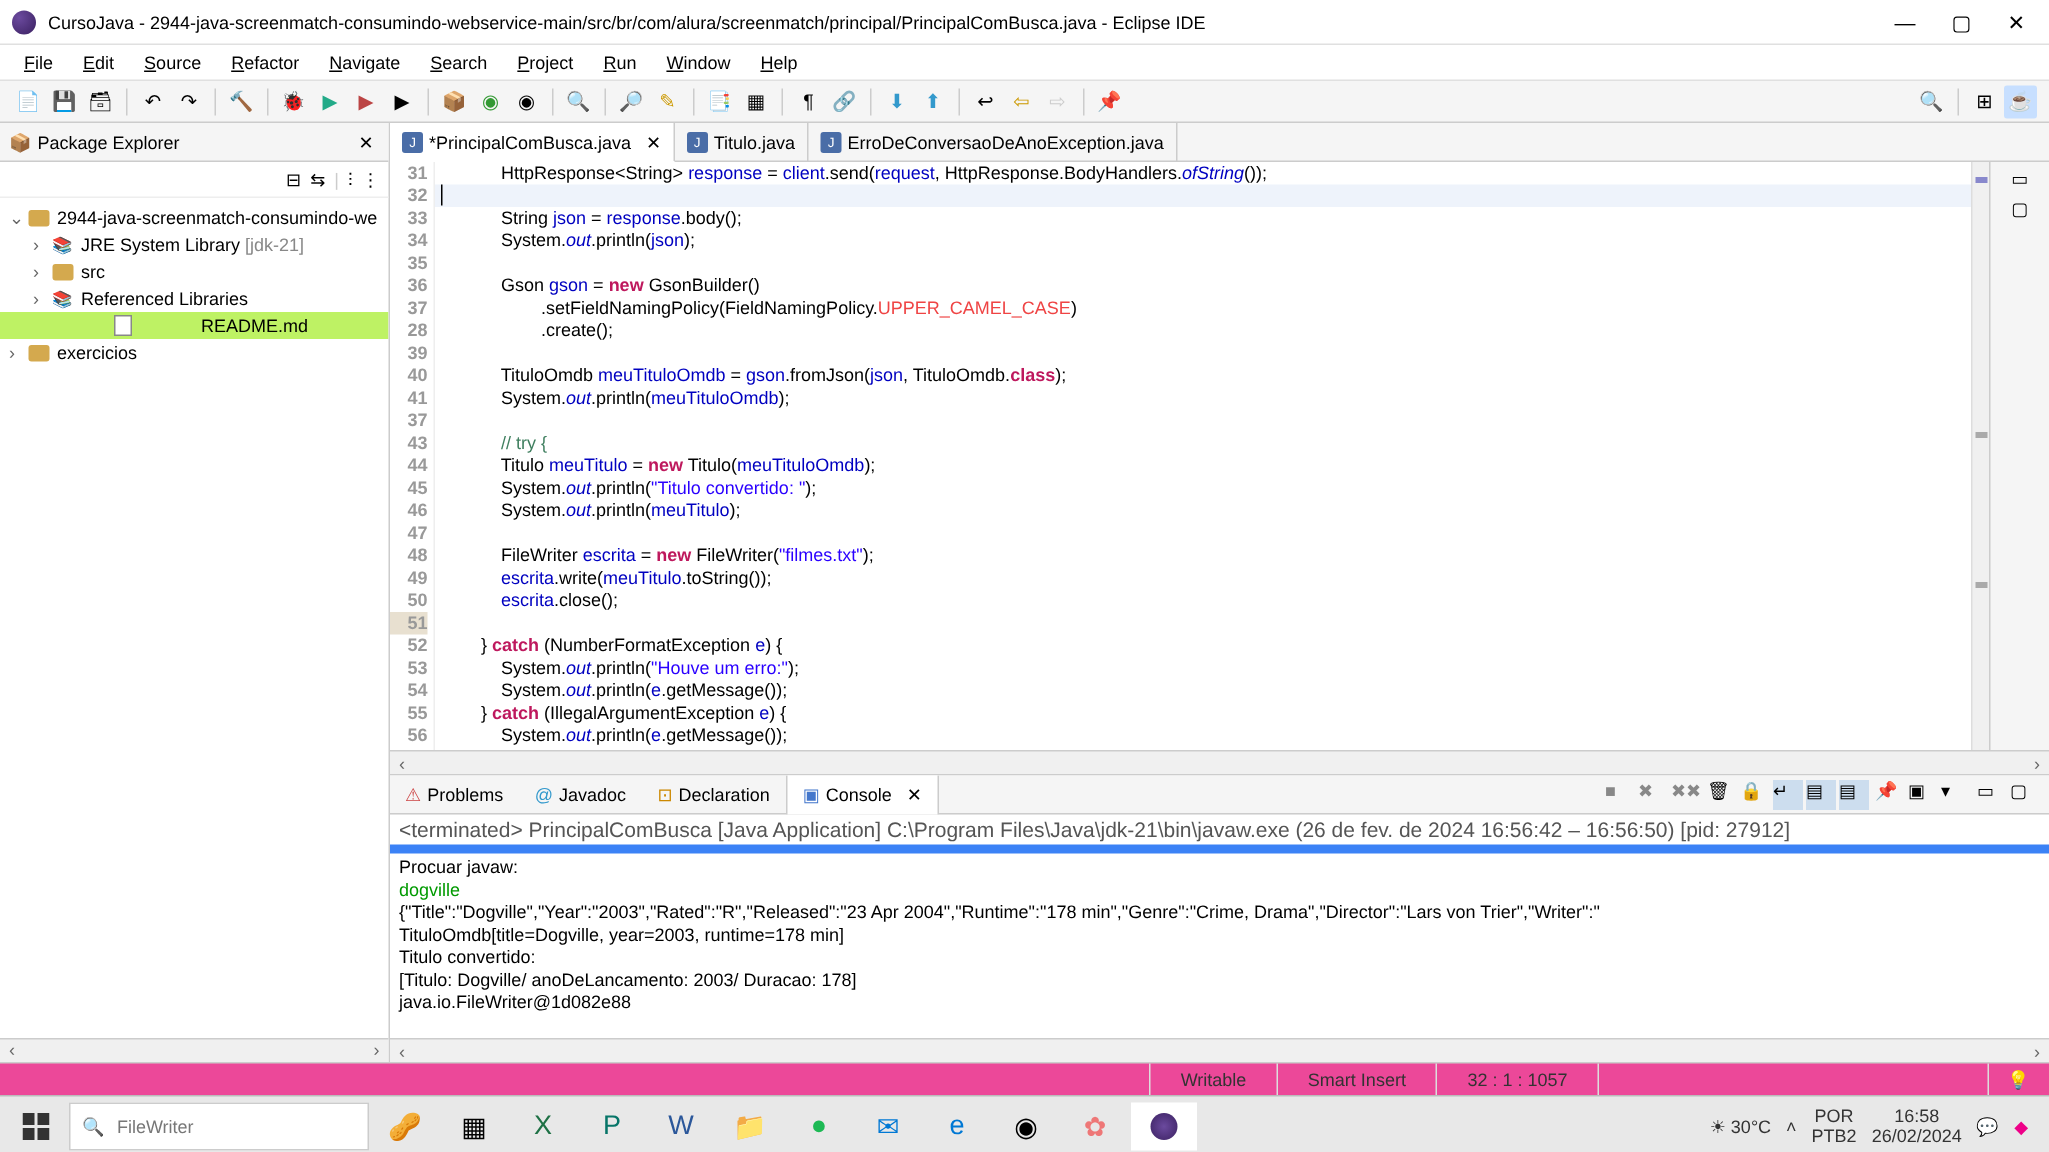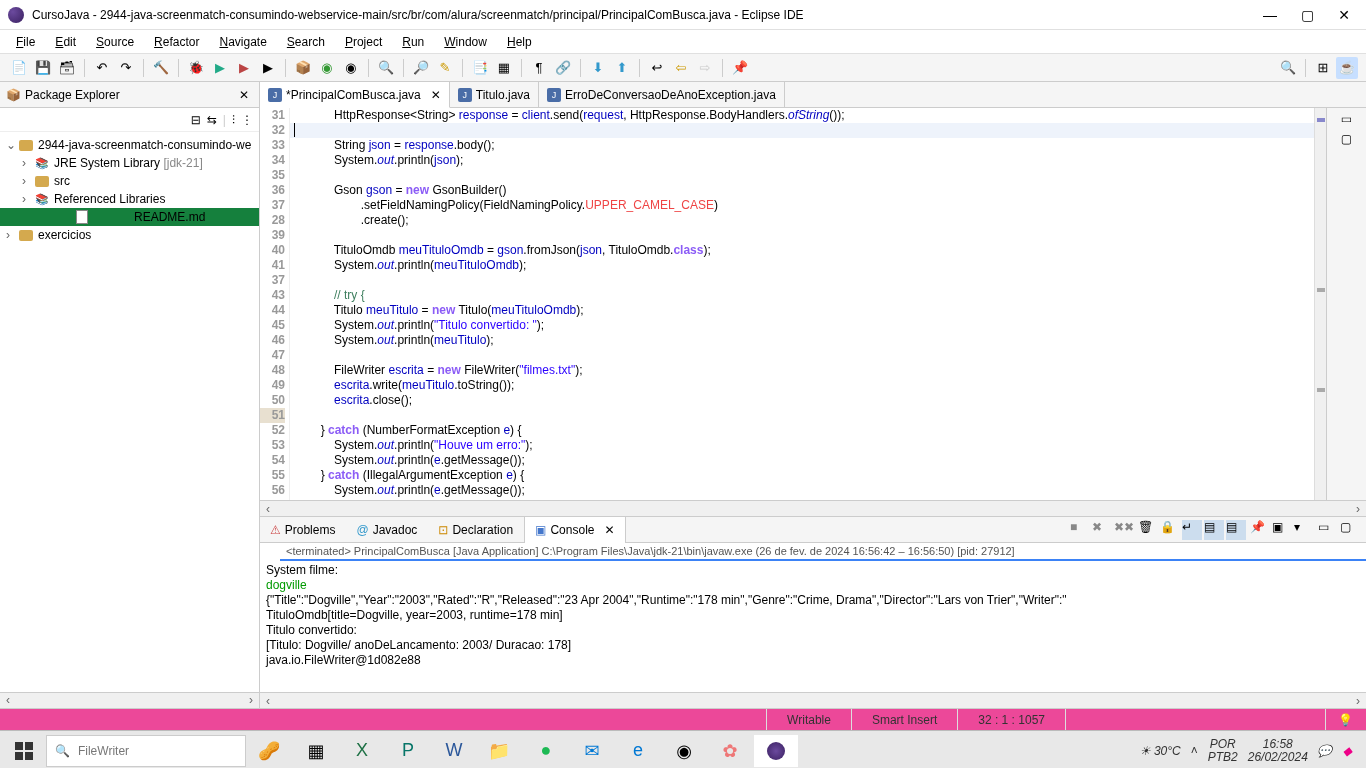--- a/index.html
+++ b/index.html
@@ -17,21 +17,21 @@
 .toolbar .sep { width: 1px; height: 18px; background: #ccc; margin: 0 4px; }
 .main-area { display: flex; height: 626px; }
 .sidebar { width: 260px; background: #fff; border-right: 1px solid #ccc; display: flex; flex-direction: column; }
 .view-tab { height: 26px; display: flex; align-items: center; background: #f5f5f5; border-bottom: 1px solid #ccc; padding: 0 6px; gap: 4px; }
 .view-tab .tab-label { flex: 1; }
 .view-tab .close-x { cursor: pointer; padding: 0 4px; }
 .sidebar-toolbar { height: 24px; display: flex; align-items: center; justify-content: flex-end; padding: 0 6px; gap: 6px; border-bottom: 1px solid #eee; }
 .tree { flex: 1; overflow: auto; padding: 4px 0; }
 .tree-item { display: flex; align-items: center; padding: 1px 0 1px 6px; cursor: pointer; white-space: nowrap; }
 .tree-item.lvl1 { padding-left: 22px; }
-.tree-item.selected { background: #15803d; gap: 40px; }
+.tree-item.selected { background: #bef264; gap: 40px; }
 .tree-arrow { width: 12px; color: #666; }
 .tree-icon { width: 16px; height: 16px; margin-right: 4px; display: inline-flex; align-items: center; justify-content: center; font-size: 11px; }
 .icon-folder { background: #d4a94e; border-radius: 2px; width: 14px; height: 11px; }
 .icon-lib { color: #c08040; }
 .icon-src { background: #d4a94e; width: 14px; height: 11px; border-radius: 2px; }
 .icon-file { background: #fff; border: 1px solid #888; width: 12px; height: 14px; }
 .jdk-ver { color: #888; }
 .sidebar-scroll { height: 16px; border-top: 1px solid #ccc; background: #f0f0f0; display: flex; }
 .sidebar-scroll .sbtn { width: 16px; text-align: center; color: #666; cursor: pointer; }
 .sidebar-scroll .track { flex: 1; }
@@ -51,35 +51,35 @@
 .overview-ruler { width: 12px; background: #f0f0f0; border-left: 1px solid #ddd; position: relative; }
 .overview-ruler .mark { position: absolute; width: 8px; height: 4px; left: 2px; }
 .hscroll { height: 16px; border-top: 1px solid #ccc; background: #f0f0f0; display: flex; align-items: center; }
 .hscroll .sbtn { width: 16px; text-align: center; color: #666; }
 .bottom-panel { height: 192px; border-top: 1px solid #ccc; display: flex; flex-direction: column; background: #fff; }
 .bottom-tabs { height: 26px; display: flex; align-items: center; background: #f5f5f5; border-bottom: 1px solid #ccc; }
 .bottom-tab { display: flex; align-items: center; padding: 0 10px; height: 26px; cursor: pointer; gap: 4px; border-right: 1px solid transparent; }
 .bottom-tab.active { background: #fff; border-left: 1px solid #ccc; border-right: 1px solid #ccc; }
 .bottom-tab-tools { margin-left: auto; display: flex; gap: 2px; padding-right: 6px; }
 .bottom-tab-tools .tb-btn { width: 20px; height: 20px; font-size: 12px; }
-.console-header { padding: 2px 6px; color: #555; font-size: 11px; border-bottom: 2px solid #3b82f6; margin-left: 20px; }
+.console-header { padding: 2px 6px; color: #555; font-size: 14px; border-bottom: 6px solid #3b82f6; }
 .console-body { flex: 1; font-family: Consolas, monospace; font-size: 12px; line-height: 15px; padding: 2px 6px; overflow: hidden; }
 .console-body .line { white-space: pre; }
 .console-input { color: #009a00; }
 .statusbar { height: 22px; background: #ec4899; border-top: 1px solid #ccc; display: flex; align-items: center; font-size: 11px; color: #333; }
 .statusbar .cell { padding: 0 20px; border-left: 1px solid #ddd; height: 100%; display: flex; align-items: center; }
 .statusbar .cell:first-child { border-left: none; flex: 1; }
 .taskbar { height: 40px; background: #e8e8e8; border-top: 1px solid #bbb; display: flex; align-items: center; padding: 0 4px; gap: 2px; }
 .taskbar .start { width: 40px; height: 32px; display: flex; align-items: center; justify-content: center; cursor: pointer; }
 .taskbar .search-box { width: 200px; height: 32px; background: #fff; border: 1px solid #ccc; display: flex; align-items: center; padding: 0 8px; gap: 8px; color: #777; }
 .taskbar .app-icon { width: 44px; height: 32px; display: flex; align-items: center; justify-content: center; cursor: pointer; font-size: 18px; }
-.taskbar .tray { margin-left: auto; display: flex; align-items: center; gap: 10px; padding-right: 10px; font-size: 11px; color: #333; font-style: italic; }
+.taskbar .tray { margin-left: auto; display: flex; align-items: center; gap: 10px; padding-right: 10px; font-size: 11px; color: #333; }
 .taskbar .tray .col { display: flex; flex-direction: column; align-items: center; line-height: 13px; }
 
-.kw { color: #8b5cf6; font-weight: bold; }
+.kw { color: #be185d; font-weight: bold; }
 .str { color: #2a00ff; }
 .com { color: #3f7f5f; }
 .fld { color: #0000c0; }
 .stc { color: #0000c0; font-style: italic; }
 .enm { color: #ef4444; }
 .cursor { border-left: 1px solid #000; }
 </style>
 </head>
 <body>
 
@@ -309,21 +309,21 @@
           <span class="tb-btn" style="color:#3a3">📌</span>
           <span class="tb-btn">▣</span>
           <span class="tb-btn">▾</span>
           <span class="sep"></span>
           <span class="tb-btn">▭</span>
           <span class="tb-btn">▢</span>
         </div>
       </div>
       <div class="console-header">&lt;terminated&gt; PrincipalComBusca [Java Application] C:\Program Files\Java\jdk-21\bin\javaw.exe (26 de fev. de 2024 16:56:42 – 16:56:50) [pid: 27912]</div>
       <div class="console-body" id="console-body">
-          <div class="line">System filme:</div>
+          <div class="line">Procuar javaw:</div>
           <div class="line console-input">dogville</div>
           <div class="line">{"Title":"Dogville","Year":"2003","Rated":"R","Released":"23 Apr 2004","Runtime":"178 min","Genre":"Crime, Drama","Director":"Lars von Trier","Writer":"</div>
           <div class="line">TituloOmdb[title=Dogville, year=2003, runtime=178 min]</div>
           <div class="line">Titulo convertido:</div>
           <div class="line">[Titulo: Dogville/ anoDeLancamento: 2003/ Duracao: 178]</div>
           <div class="line">java.io.FileWriter@1d082e88</div>
         </div>
       <div class="hscroll">
         <span class="sbtn">‹</span>
           <div style="flex:1"></div>

